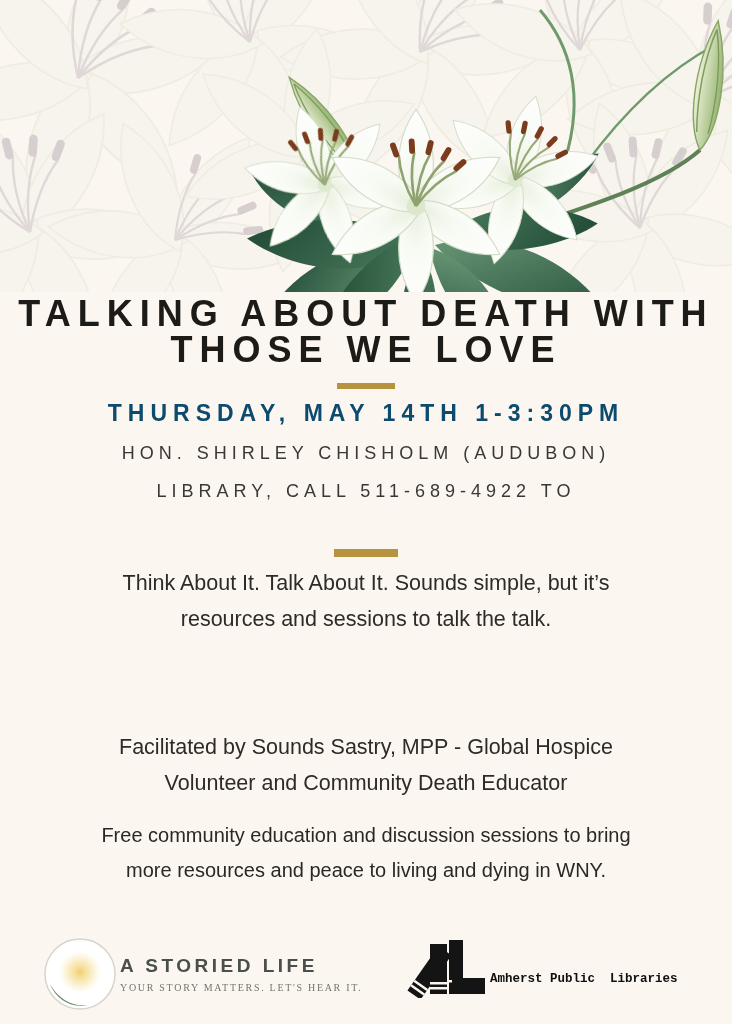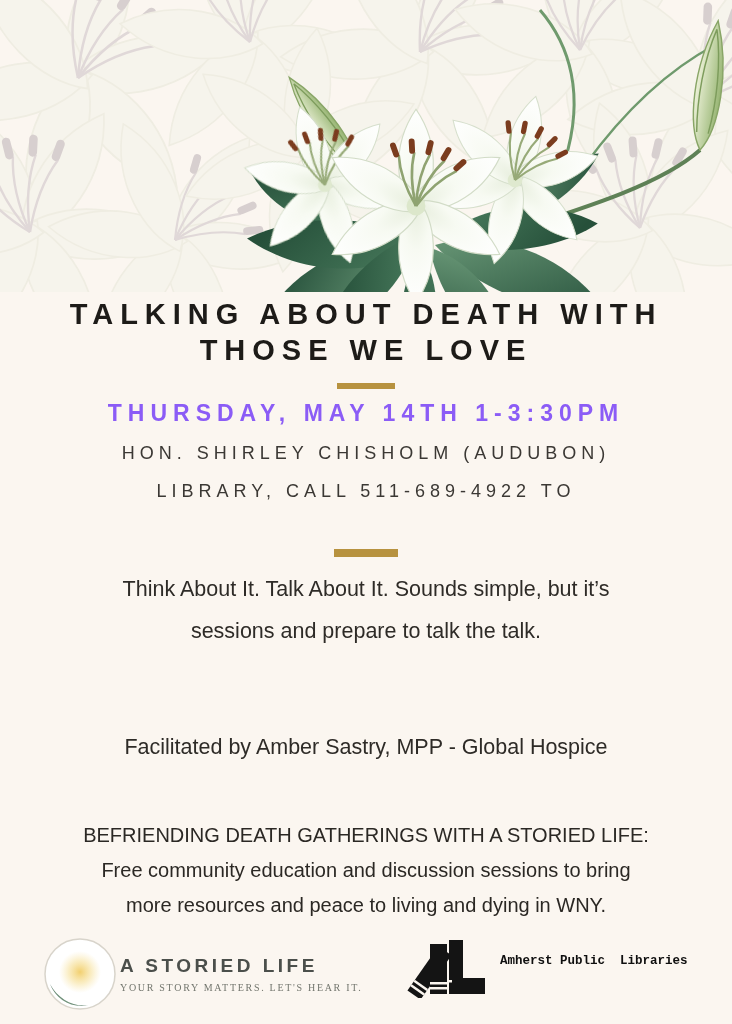--- a/index.html
+++ b/index.html
@@ -6,46 +6,46 @@
   body {
     width:732px; height:1024px;
     background:#FBF6F0;
     font-family:"Liberation Sans", sans-serif;
     position:relative; overflow:hidden;
     color:#2e2b27;
   }
   .abs { position:absolute; left:0; right:0; text-align:center; }
   .hero { position:absolute; top:0; left:0; width:732px; height:292px; display:block; }
 
-  #title { top:296px; font-size:29px; font-weight:700; letter-spacing:7px; line-height:36px; color:#1d1b18; }
+  #title { top:296px; font-size:36px; font-weight:700; letter-spacing:7px; line-height:36px; color:#1d1b18; }
   #title span { display:block; }
 
   .gold-divider { position:absolute; left:50%; transform:translateX(-50%); background:#B7923F; }
   #divider1 { top:383px; width:58px; height:6px; }
   #divider2 { top:549px; width:64px; height:8px; }
 
-  #datetime { top:400px; font-size:23px; font-weight:700; letter-spacing:6px; color:#8b5cf6; }
+  #datetime { top:400px; font-size:23px; font-weight:700; letter-spacing:6px; color:#0c4a6e; }
   #location { top:434px; font-size:18px; font-weight:400; letter-spacing:5px; line-height:38px; color:#3b3834; }
   #location span { display:block; }
 
   #description { top:565px; font-size:21.5px; line-height:36px; color:#2e2b27; }
-  #description span { display:block;margin-top:6px; }
+  #description span { display:block; }
 
   #facilitator { top:729px; font-size:21.5px; line-height:36px; color:#2e2b27; }
   #facilitator span { display:block; }
 
   #series { top:818px; font-size:20px; line-height:35px; color:#2b2824; }
   #series span { display:block; }
 
   #footer { position:absolute; top:934px; left:0; width:732px; height:86px; }
   .storied { position:absolute; left:42px; top:2px; display:flex; align-items:center; gap:2px; }
   .storied-text { display:flex; flex-direction:column; }
   .storied-name { font-size:19px; font-weight:700; letter-spacing:3.5px; color:#4b4f4b; }
   .storied-tagline { font-family:"Liberation Serif", serif; font-size:10px; letter-spacing:1.7px; color:#73766e; margin-top:5px; }
-  .amherst { position:absolute; left:397px; top:2px; display:flex; align-items:center; gap:15px; }
+  .amherst { position:absolute; left:397px; top:2px; display:flex; align-items:flex-end; gap:5px; }
   .amherst-name { font-family:"Liberation Mono", monospace; font-weight:700; font-size:12.5px; color:#0f0f0f; margin-bottom:12px; white-space:pre; }
 </style>
 </head>
 <body>
 
 <svg class="hero" viewBox="0 0 732 292" aria-hidden="true">
   <defs>
     <radialGradient id="pet" cx="0.5" cy="0.92" r="0.95">
       <stop offset="0" stop-color="#e7eedd"></stop>
       <stop offset="0.45" stop-color="#f7faf2"></stop>
@@ -220,29 +220,29 @@
 
 <div id="location" class="abs">
   <span>HON. SHIRLEY CHISHOLM (AUDUBON)</span>
   <span>LIBRARY, CALL 511-689-4922 TO</span>
 </div>
 
 <div id="divider2" class="gold-divider"></div>
 
 <div id="description" class="abs">
   <span>Think About It. Talk About It. Sounds simple, but it’s</span>
-  <span>sessions and prepare to talk the talk.</span>
+  <span>resources and sessions to talk the talk.</span>
 </div>
 
 <div id="facilitator" class="abs">
-  <span>Facilitated by Amber Sastry, MPP - Global Hospice</span>
+  <span>Facilitated by Sounds Sastry, MPP - Global Hospice</span>
+  <span>Volunteer and Community Death Educator</span>
 </div>
 
 <div id="series" class="abs">
-  <span>BEFRIENDING DEATH GATHERINGS WITH A STORIED LIFE:</span>
   <span>Free community education and discussion sessions to bring</span>
   <span>more resources and peace to living and dying in WNY.</span>
 </div>
 
 <div id="footer">
 
   <div class="storied">
     <svg width="76" height="76" viewBox="0 0 76 76" aria-hidden="true">
       <defs>
         <radialGradient id="glowG">

